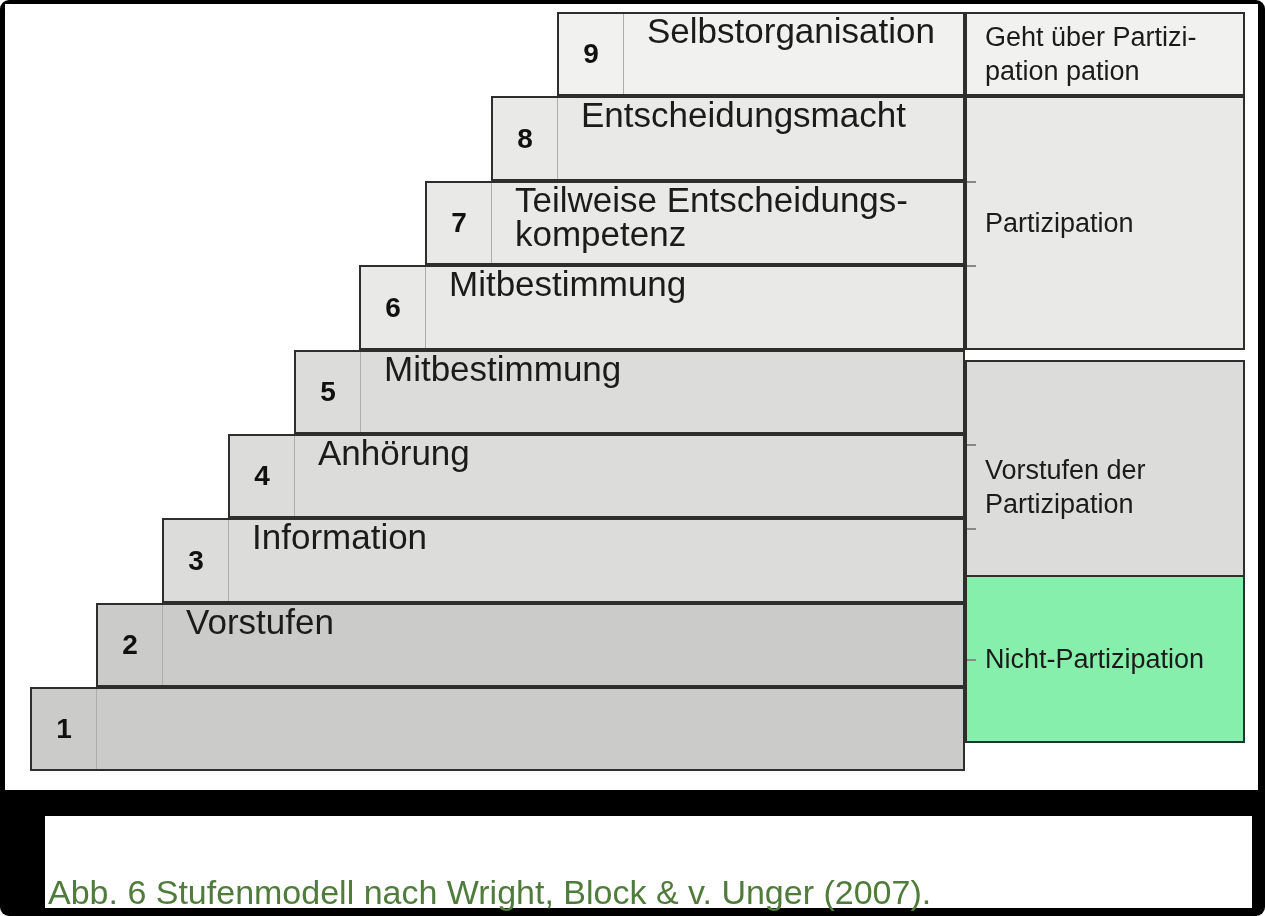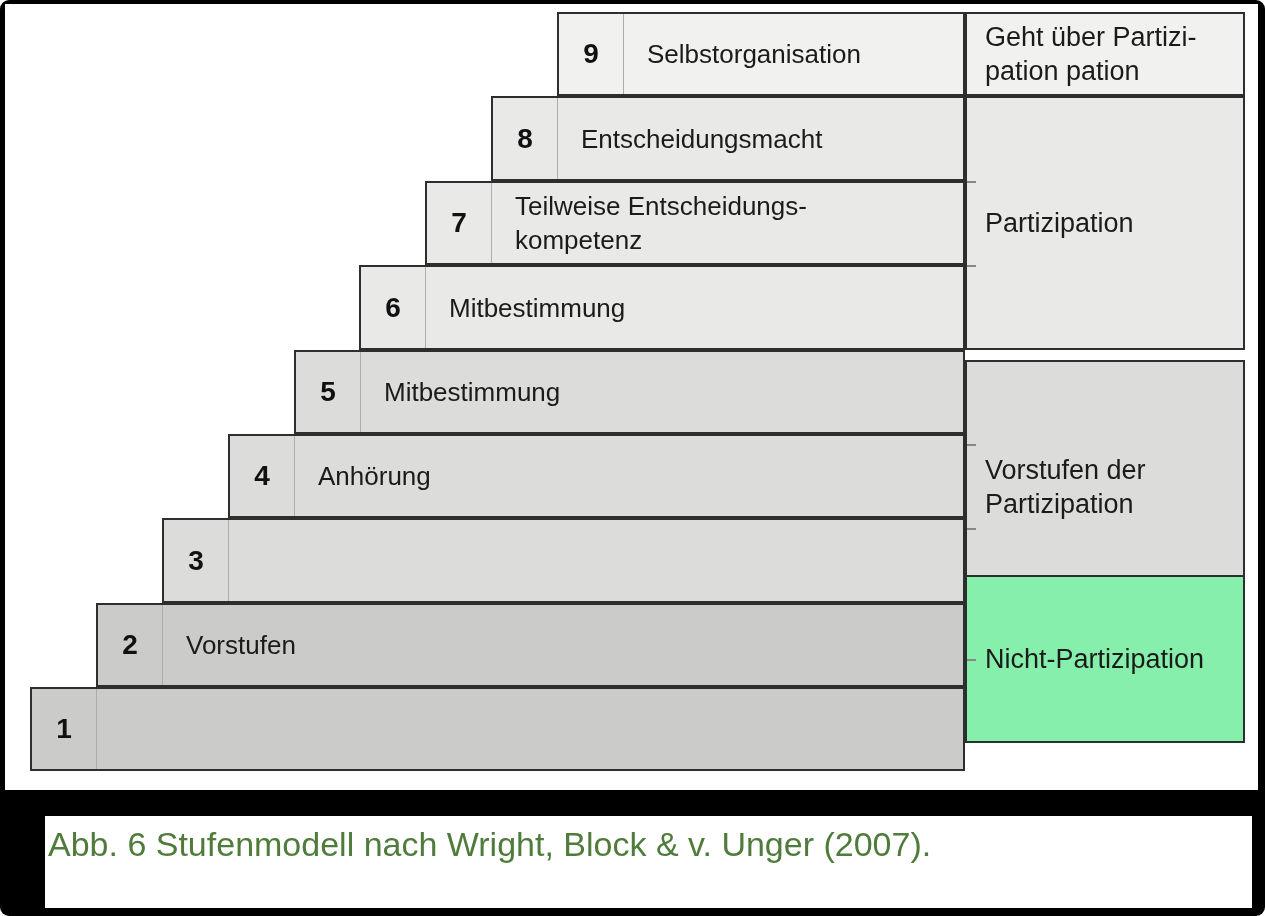--- a/index.html
+++ b/index.html
@@ -11,22 +11,22 @@
   .diagram{position:absolute;left:5px;top:4px;width:1253px;height:786px;background:#ffffff;}
   .step-box,.cat-box{position:absolute;border:2px solid #2e2e2e;box-sizing:border-box;}
   .step-num{
     position:absolute;left:0;top:0;bottom:0;width:64px;
     display:flex;align-items:center;justify-content:center;
     font-weight:bold;font-size:28px;color:#111111;
   }
   .cell-divider{position:absolute;left:64px;top:0;bottom:0;width:1px;background:#adadad;}
   .step-label{
     position:absolute;left:88px;right:4px;top:0;bottom:0;
-    display:flex;flex-direction:column;justify-content:center;
-    font-size:26px;color:#1b1b1b;line-height:34px;white-space:nowrap;
+    display:flex;flex-direction:column;
+    font-size:35px;color:#1b1b1b;line-height:34px;white-space:nowrap;
   }
   .cat-label{
     position:absolute;left:18px;right:4px;top:0;bottom:0;
     display:flex;flex-direction:column;justify-content:center;
     font-size:27px;color:#1b1b1b;line-height:34px;
   }
   .tick{position:absolute;left:0;width:9px;height:2px;background:#888888;}
   .caption-panel{position:absolute;left:45px;top:816px;width:1207px;height:92px;background:#ffffff;}
   .caption-text{padding:8px 0 0 3px;font-size:34px;line-height:40px;white-space:nowrap;}
 </style>
@@ -74,20 +74,23 @@
       <div class="step-box" style="left: 223px; top: 430px; width: 737px; height: 84px; background: rgb(220, 220, 219); border-color: rgb(46, 46, 46);">
         <div class="step-num">4</div>
         <div class="cell-divider"></div>
         <div class="step-label">
           <div class="label-line">Anhörung</div>
         </div>
       </div>
       <div class="step-box" style="left: 157px; top: 514px; width: 803px; height: 85px; background: rgb(220, 220, 219); border-color: rgb(46, 46, 46);">
         <div class="step-num">3</div>
         <div class="cell-divider"></div>
+        <div class="step-label">
+          <div class="label-line">Information</div>
+        </div>
       </div>
       <div class="step-box" style="left: 91px; top: 599px; width: 869px; height: 84px; background: rgb(203, 203, 202); border-color: rgb(46, 46, 46);">
         <div class="step-num">2</div>
         <div class="cell-divider"></div>
         <div class="step-label">
           <div class="label-line">Vorstufen</div>
         </div>
       </div>
       <div class="step-box" style="left: 25px; top: 683px; width: 935px; height: 84px; background: rgb(203, 203, 202); border-color: rgb(46, 46, 46);">
         <div class="step-num">1</div>
@@ -115,15 +118,15 @@
         <div class="tick" style="top: 166px;"></div>
       </div>
       <div class="cat-box" style="left: 960px; top: 571px; width: 280px; height: 168px; background: #86efac; border-color: rgb(46, 46, 46);">
         <div class="cat-label">
           <div class="label-line">Nicht-Partizipation</div>
         </div>
         <div class="tick" style="top: 82px;"></div>
       </div>
     </div>
   <div class="caption-panel">
-    <div class="caption-text" style="color: rgb(79, 124, 59);">Abb. 6 Stufenmodell nach Wright, Block &amp; v. Unger (2007).</div>
+    <div class="caption-text" style="color: rgb(79, 124, 59); margin-top: 48px;">Abb. 6 Stufenmodell nach Wright, Block &amp; v. Unger (2007).</div>
   </div>
 </div>
 
 </body></html>

